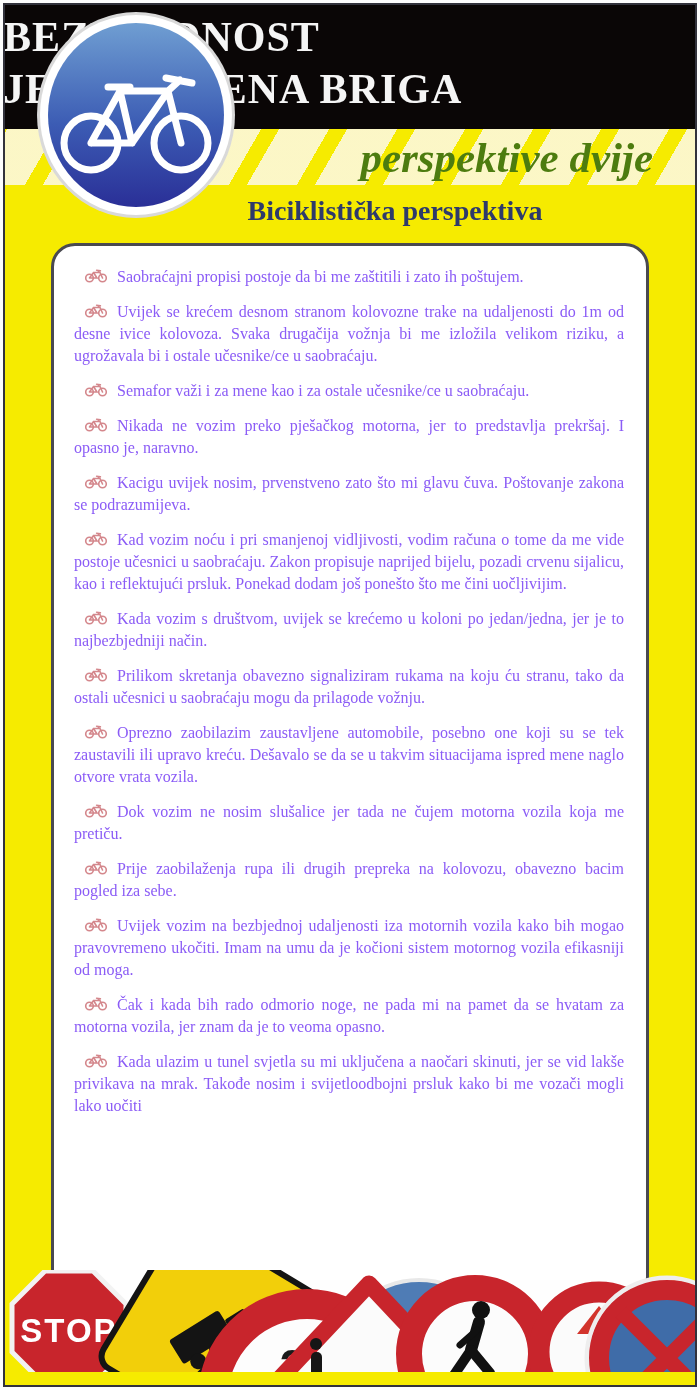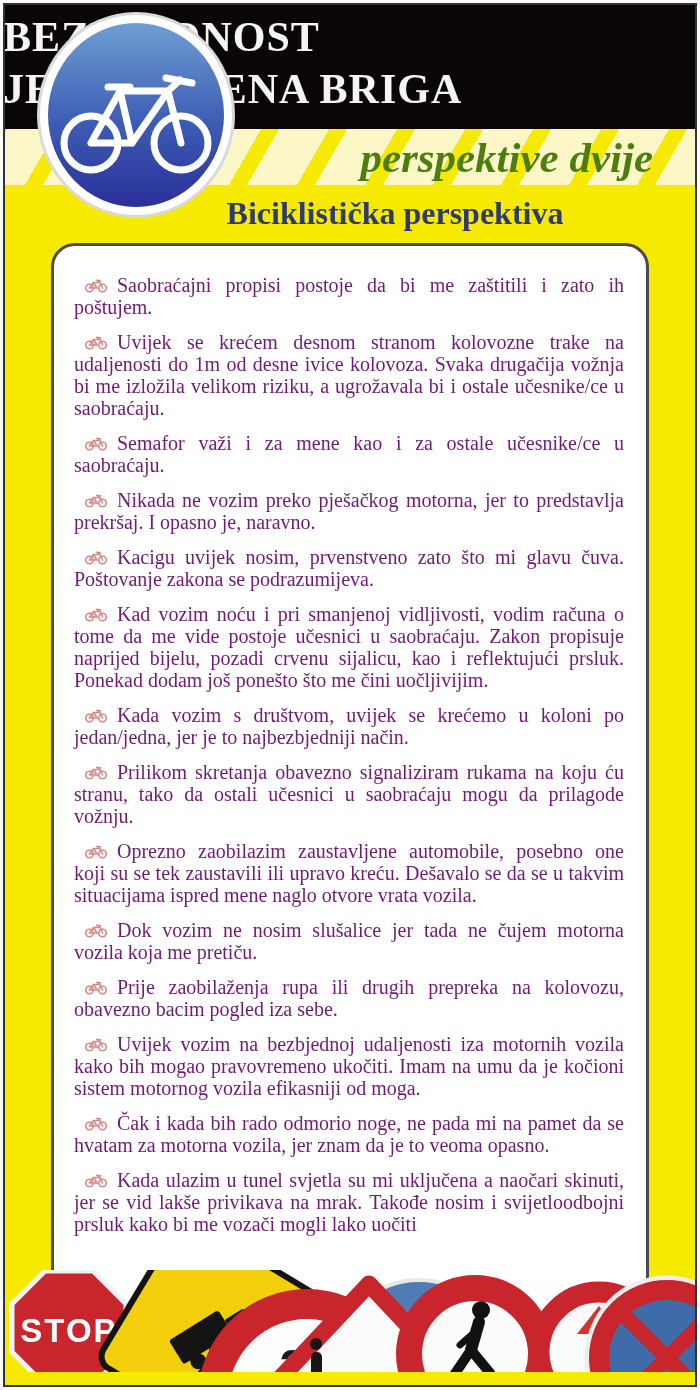--- a/index.html
+++ b/index.html
@@ -30,33 +30,33 @@
   }
   .subtitle{
     position:absolute;top:130px;right:44px;z-index:5;
     font-size:43px;font-weight:bold;font-style:italic;
     color:#4d7c0f;white-space:nowrap;
   }
   .logo-sign{position:absolute;top:6px;left:30px;width:206px;height:212px;z-index:10;}
   .section-title{
     position:absolute;top:192px;left:0;right:0;z-index:5;
     text-align:center;padding-left:90px;
-    font-size:32px;font-weight:bold;color:#2e3a6b;white-space:nowrap;
+    font-size:28px;font-weight:bold;color:#2e3a6b;white-space:nowrap;
   }
 
   
   .card{
     position:absolute;left:48px;right:48px;top:240px;bottom:86px;
     background:#ffffff;border:3px solid #4a4a50;border-radius:24px;
     z-index:6;overflow:hidden;
     padding:20px 22px 0 20px;box-sizing:border-box;
   }
   .item{
-    margin:8px 0 13px 0;
-    font-size:20px;line-height:22px;color:#701a75;
+    margin:0 0 13px 0;
+    font-size:16px;line-height:22px;color:#8b5cf6;
     text-align:justify;text-indent:10px;
   }
   .item .bullet{display:inline-block;width:24px;margin-right:9px;vertical-align:-1px;}
   .item .bullet svg{display:block;}
 
   
   .signs-strip{position:absolute;left:4px;right:4px;bottom:15px;height:102px;z-index:8;}
   .signs-strip svg{display:block;}
   .sign-text{font-family:"Liberation Sans", sans-serif;font-weight:bold;}
 </style>

